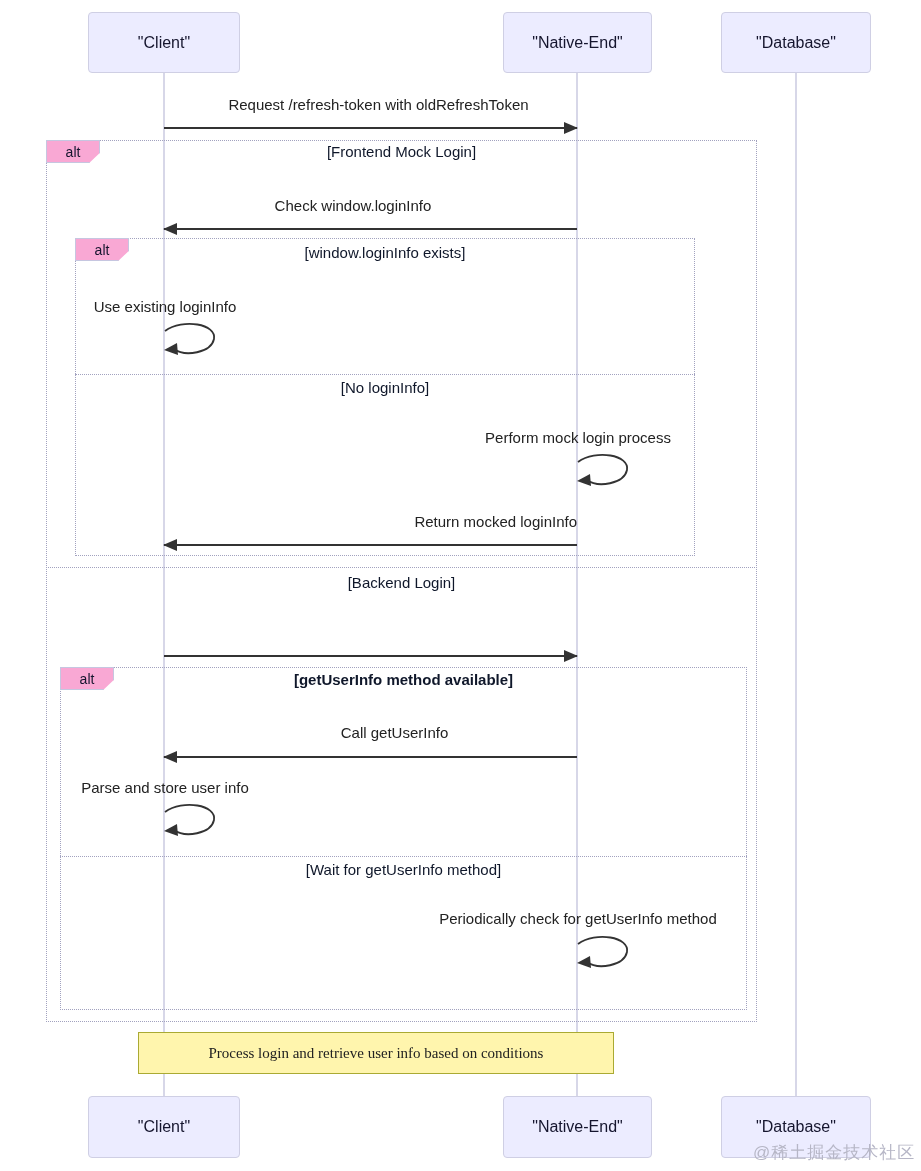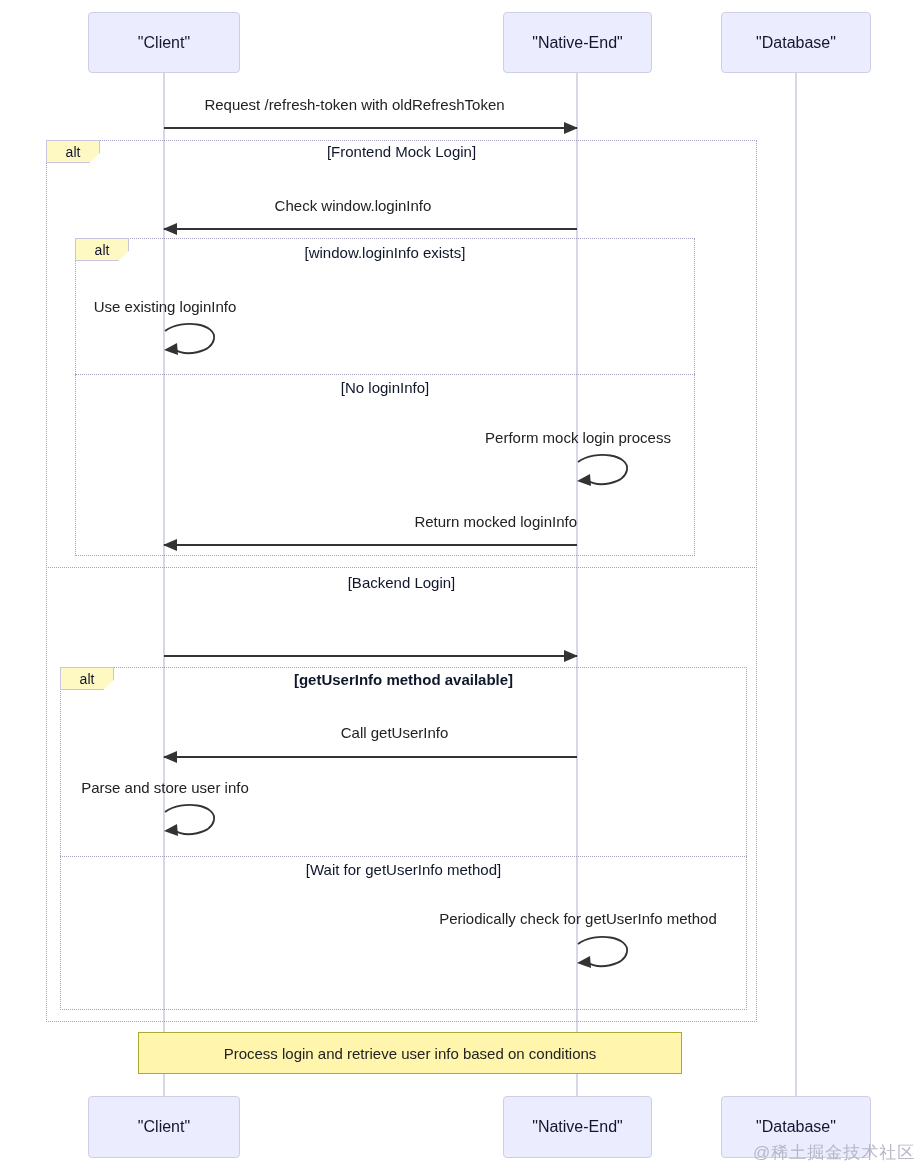--- a/index.html
+++ b/index.html
@@ -9,21 +9,21 @@
   }
   .lifeline{position:absolute;top:73px;height:1023px;width:2px;background:#d7d7e8;}
   .actor{
     position:absolute;height:61px;background:#ECECFF;border:1px solid #cfcfe4;
     border-radius:4px;display:flex;align-items:center;justify-content:center;
     font-size:16px;color:#15152e;box-sizing:border-box;z-index:4;
   }
   .frame{position:absolute;border:1px dotted #a2a2bf;box-sizing:border-box;z-index:2;}
   .frame-divider{position:absolute;height:0;border-top:1px dotted #a2a2bf;z-index:2;}
   .alt-label{
-    position:absolute;width:54px;height:23px;background:#fef9c3;border:1px solid #c6c6e0;
+    position:absolute;width:54px;height:23px;background:#f9a8d4;border:1px solid #c6c6e0;
     clip-path:polygon(0 0,100% 0,100% 55%,80% 100%,0 100%);
     display:flex;align-items:center;justify-content:center;
     font-size:14px;color:#15152e;box-sizing:border-box;z-index:3;
   }
   .cond{position:absolute;text-align:center;font-size:15px;color:#0f172a;z-index:3;}
   .msg{position:absolute;text-align:center;font-size:15px;color:#222222;z-index:3;}
   .arrow{position:absolute;height:0;border-top:2px solid #333333;z-index:3;}
   .arrow::after{
     content:"";position:absolute;top:-7px;width:0;height:0;
     border-top:6px solid transparent;border-bottom:6px solid transparent;
@@ -50,21 +50,21 @@
   <div class="actor" style="left:88px;top:12px;width:152px;">
     <span>"Client"</span>
   </div>
   <div class="actor" style="left:503px;top:12px;width:149px;">
     <span>"Native-End"</span>
   </div>
   <div class="actor" style="left:721px;top:12px;width:150px;">
     <span>"Database"</span>
   </div>
 
-  <div class="msg" style="left:148px;top:96px;width:413px;">Request /refresh-token with oldRefreshToken</div>
+  <div class="msg" style="left:172px;top:96px;width:413px;">Request /refresh-token with oldRefreshToken</div>
   <div class="arrow right" style="left:164px;top:127px;width:413px;"></div>
 
   <div class="frame" style="left:46px;top:140px;width:711px;height:882px;"></div>
   <div class="alt-label" style="left:46px;top:140px;">
     <span>alt</span>
   </div>
   <div class="cond" style="left:46px;top:143px;width:711px;">[Frontend Mock Login]</div>
 
   <div class="msg" style="left:164px;top:197px;width:378px;">Check window.loginInfo</div>
   <div class="arrow left" style="left:164px;top:228px;width:413px;"></div>
@@ -115,21 +115,21 @@
 
   <div class="frame-divider" style="left:60px;top:856px;width:687px;"></div>
   <div class="cond" style="left:60px;top:861px;width:687px;">[Wait for getUserInfo method]</div>
 
   <div class="msg" style="left:428px;top:910px;width:300px;">Periodically check for getUserInfo method</div>
   <svg class="loop" style="left:576px;top:935px;" width="58" height="40" viewBox="0 0 58 40">
     <path d="M2,9 C20,-4 54,2 51,17 C48,31 22,35 11,27" fill="none" stroke="#333333" stroke-width="1.8"></path>
     <polygon points="14,21 1,28 15,33" fill="#333333"></polygon>
   </svg>
 
-  <div class="note" style="left:138px;top:1032px;width:544px;height:42px;">
+  <div class="note" style="left:138px;top:1032px;width:476px;height:42px;font-family:Liberation Serif, serif;">
     <span>Process login and retrieve user info based on conditions</span>
   </div>
 
   <div class="actor" style="left:88px;top:1096px;width:152px;height:62px;">
     <span>"Client"</span>
   </div>
   <div class="actor" style="left:503px;top:1096px;width:149px;height:62px;">
     <span>"Native-End"</span>
   </div>
   <div class="actor" style="left:721px;top:1096px;width:150px;height:62px;">

